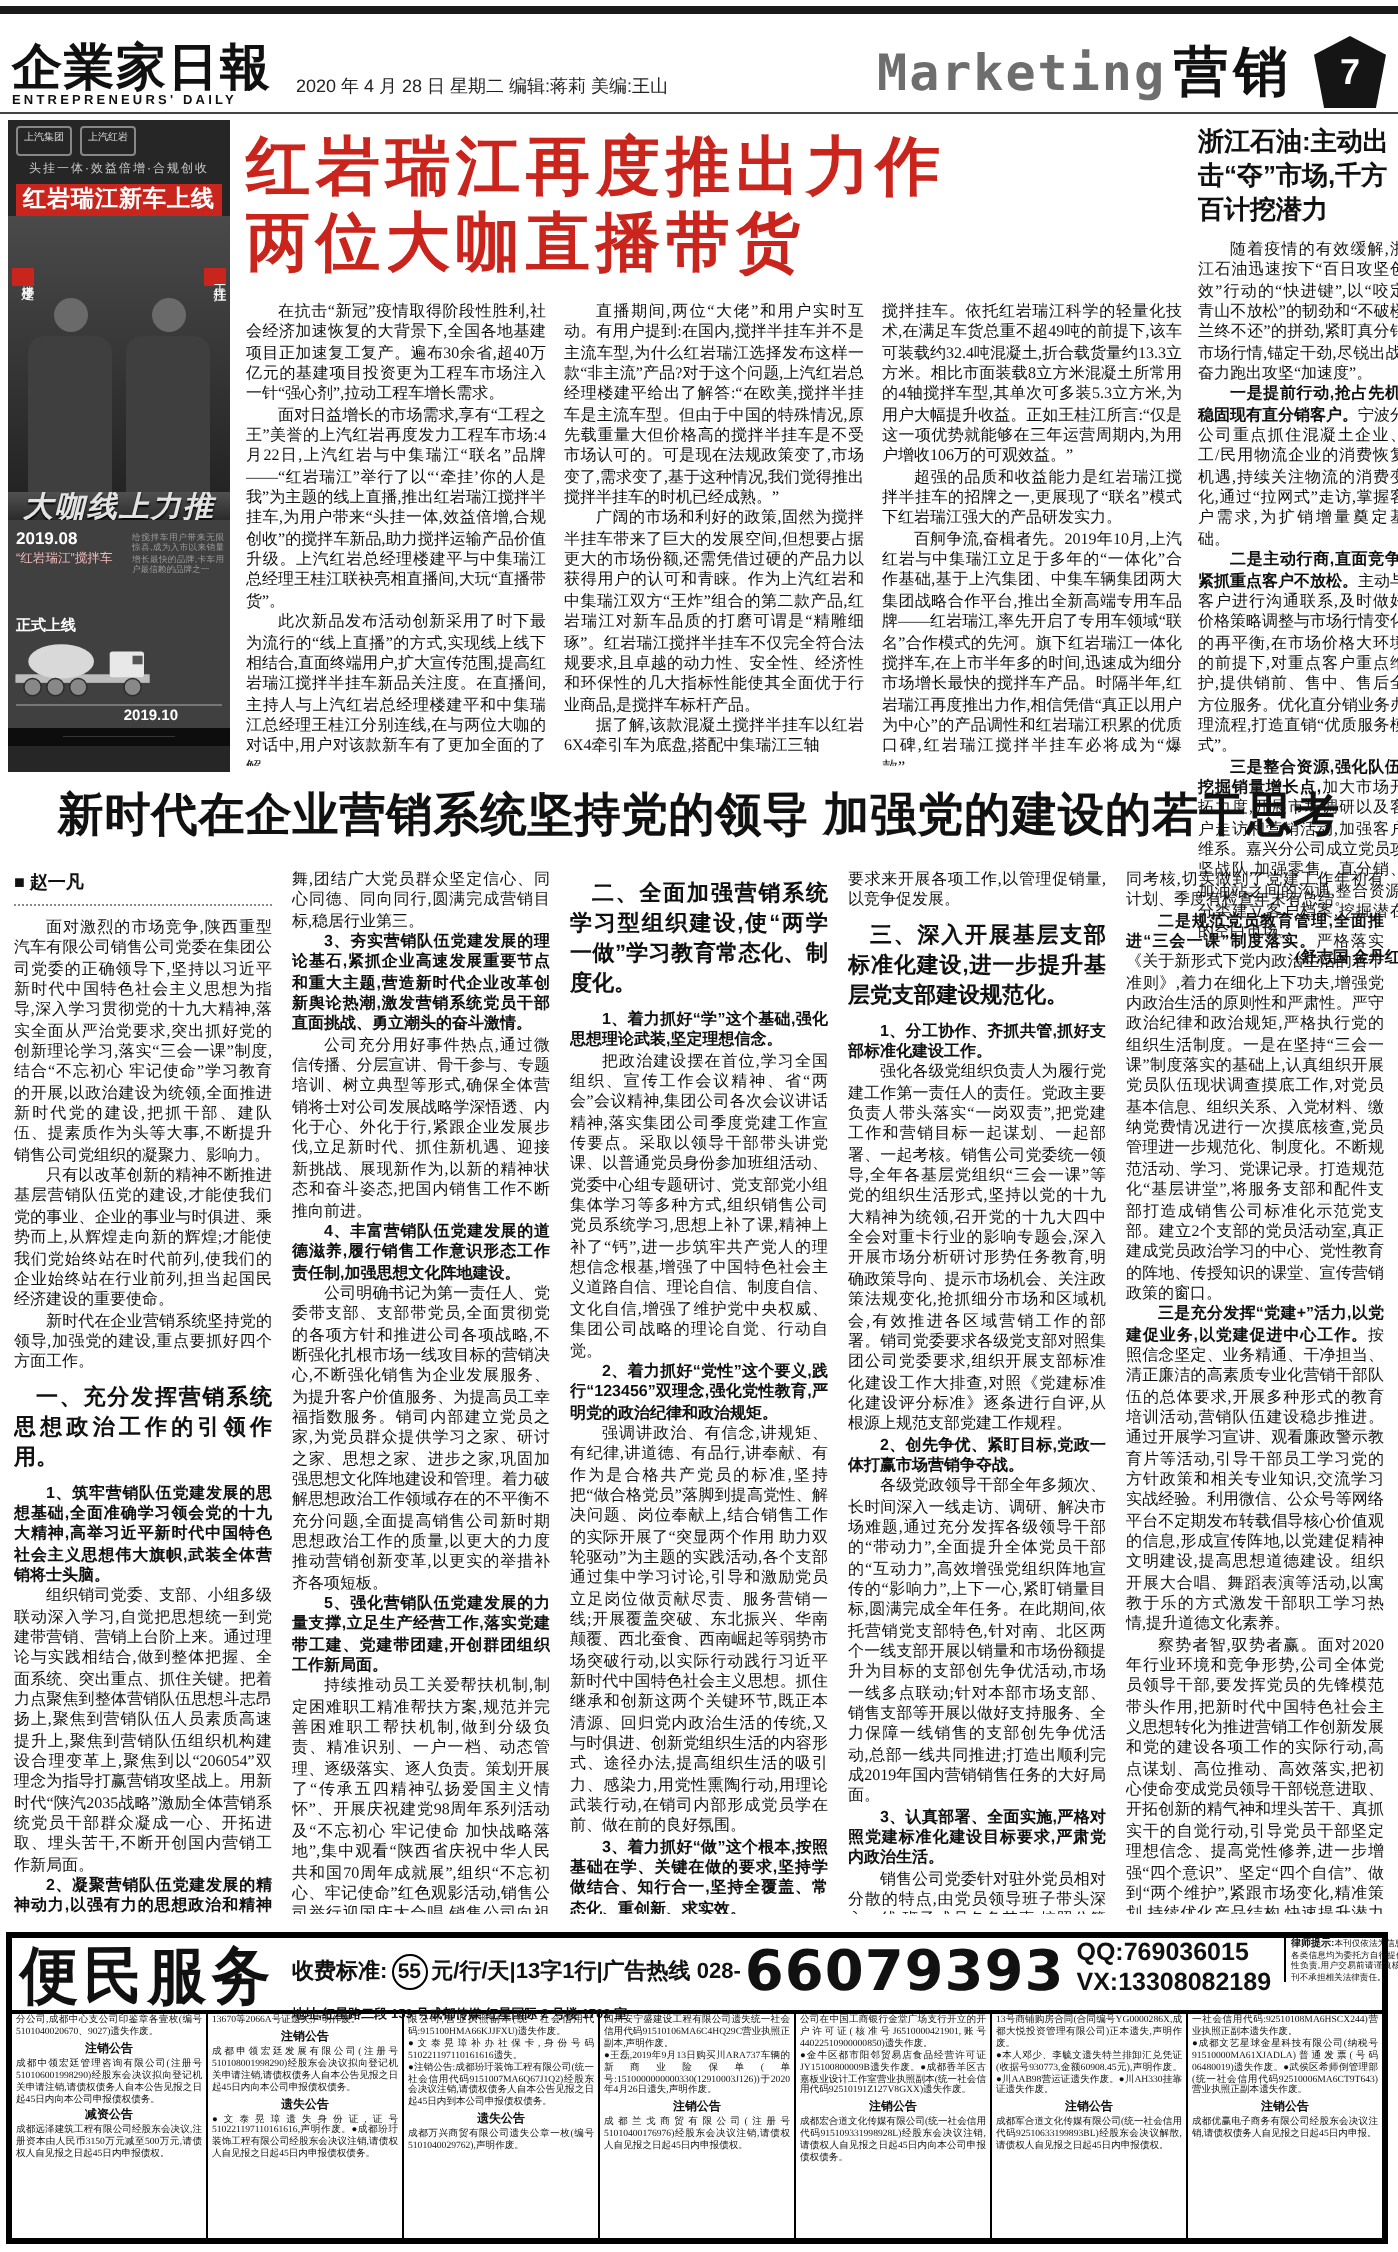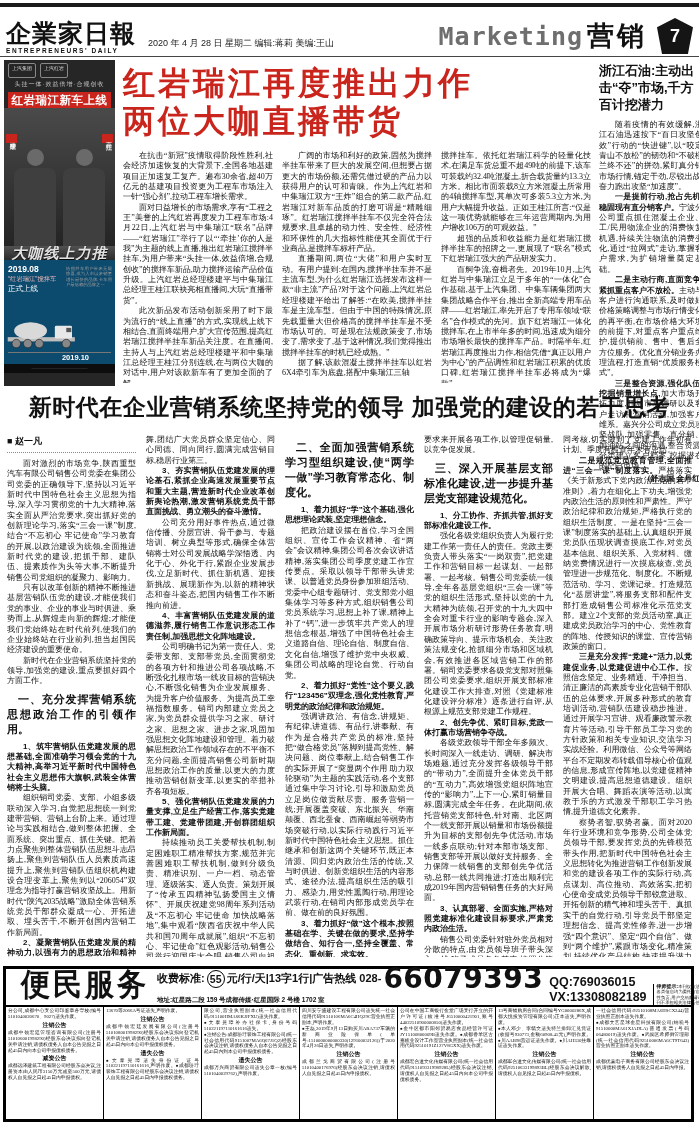--- a/index.html
+++ b/index.html
@@ -35,24 +35,24 @@
   .sil{position:absolute;bottom:0;}
   .sil .head{width:17px;height:17px;border-radius:50%;background:#6a6a6a;margin:0 auto;}
   .sil .body{width:100%;height:78px;background:#3f3f3f;border-radius:8px 8px 0 0;margin-top:2px;}
   .sil-l{left:10px;width:42px;} .sil-r{right:10px;width:42px;}
   .ntag{position:absolute;top:26px;width:11px;padding:3px 0;background:var(--red);color:#fff;
         writing-mode:vertical-rl;font-size:6.5px;text-align:center;letter-spacing:1px;}
   .ntag-l{left:2px;} .ntag-r{right:2px;}
   .p-banner{height:14px;background:linear-gradient(#515151,#2b2b2b);display:flex;align-items:center;justify-content:center;}
   .p-banner span{font-size:15px;font-weight:900;font-style:italic;color:#e2e2e2;letter-spacing:1px;
                  text-shadow:0 1px 1px #000;}
-  .p-timeline{position:relative;height:104px;background:#0c4a6e;color:#ddd;padding:4px 4px 0;box-sizing:border-box;}
+  .p-timeline{position:relative;height:104px;background:#404040;color:#ddd;padding:4px 4px 0;box-sizing:border-box;}
   .t-date{font-weight:900;font-size:8.5px;color:#fff;}
   .t-tag{font-size:6.3px;color:#f1bcbc;margin-top:1px;}
-  .t-sub{font-size:7.5px;font-weight:400;color:#fff;}
+  .t-sub{font-size:7.5px;font-weight:700;color:#fff;margin-top:24px;}
   .t-note{position:absolute;right:3px;top:6px;width:46px;font-size:4.3px;line-height:5.4px;color:#9a9a9a;text-align:justify;}
   .t-truck{position:absolute;left:2px;bottom:14px;}
   .t-line{position:absolute;left:4px;right:4px;bottom:11px;height:1px;background:#777;}
   .t-date2{position:absolute;right:26px;bottom:2px;font-size:7.5px;font-weight:900;color:#fff;}
   .p-foot{height:9px;background:#0d0d0d;font-size:3.5px;color:#666;text-align:center;line-height:9px;overflow:hidden;}
   
   .lead-article{width:468px;margin:0 8px;flex:none;}
   .lead-title{margin:4px 0 0;color:var(--red);font-family:"Liberation Sans",sans-serif;
               font-weight:900;font-size:32px;line-height:38px;letter-spacing:3px;}
   .lead-cols{display:flex;gap:9px;margin-top:11px;height:232px;overflow:hidden;}
@@ -72,21 +72,21 @@
   .main-article{position:absolute;top:392px;left:0;width:699px;}
   .main-title{font-family:"Liberation Sans",sans-serif;font-weight:900;font-size:23px;letter-spacing:0.5px;
               text-align:center;margin:0 0 12px;}
   .main-cols{display:flex;gap:10px;padding:0 7px;height:522px;overflow:hidden;}
   .mcol{flex:1;overflow:hidden;}
   .byline{font-family:"Liberation Sans",sans-serif;font-weight:bold;font-size:9px;
           padding-bottom:4px;border-bottom:1px dotted #888;margin-bottom:6px;}
   
   .services{position:absolute;top:966px;left:3px;width:691px;height:156px;border:3px solid #000;
             box-sizing:border-box;background:#fff;font-family:"Liberation Sans",sans-serif;}
-  .svc-head{height:36px;display:flex;align-items:flex-end;border-bottom:2.5px solid #000;padding:0 15px;}
+  .svc-head{height:36px;display:flex;align-items:flex-start;border-bottom:2.5px solid #000;padding:0 4px;}
   .svc-title{font-size:29px;font-weight:900;letter-spacing:3px;white-space:nowrap;transform:scaleY(1.08);}
   .svc-mid{margin-left:8px;}
   .svc-feeline{display:flex;align-items:center;white-space:nowrap;font-size:11px;font-weight:900;}
   .fee-circle{width:16px;height:16px;border:1.5px solid #000;border-radius:50%;display:inline-flex;
               align-items:center;justify-content:center;font-size:10.5px;font-weight:900;margin:0 2px;flex:none;}
   .hotline-num{font-family:"DejaVu Sans",sans-serif;font-size:28px;font-weight:900;letter-spacing:0.5px;margin-left:2px;}
   .svc-addr{font-size:6.5px;font-weight:bold;margin-top:1px;}
   .svc-qq{margin-left:6px;font-size:12.5px;font-weight:900;line-height:15px;white-space:nowrap;}
   .svc-notice{margin-left:6px;width:96px;flex:none;border-left:1px solid #000;padding-left:3px;
               font-size:4.3px;line-height:5.2px;text-align:justify;}
@@ -168,22 +168,22 @@
         <span>红岩瑞江再度推出力作</span><br>
         <span>两位大咖直播带货</span>
       </h1>
       <div class="lead-cols">
         <div class="col">
             <p class="para">在抗击“新冠”疫情取得阶段性胜利,社会经济加速恢复的大背景下,全国各地基建项目正加速复工复产。遍布30余省,超40万亿元的基建项目投资更为工程车市场注入一针“强心剂”,拉动工程车增长需求。</p>
             <p class="para">面对日益增长的市场需求,享有“工程之王”美誉的上汽红岩再度发力工程车市场:4月22日,上汽红岩与中集瑞江“联名”品牌——“红岩瑞江”举行了以“‘牵挂’你的人是我”为主题的线上直播,推出红岩瑞江搅拌半挂车,为用户带来“头挂一体,效益倍增,合规创收”的搅拌车新品,助力搅拌运输产品价值升级。上汽红岩总经理楼建平与中集瑞江总经理王桂江联袂亮相直播间,大玩“直播带货”。</p>
             <p class="para">此次新品发布活动创新采用了时下最为流行的“线上直播”的方式,实现线上线下相结合,直面终端用户,扩大宣传范围,提高红岩瑞江搅拌半挂车新品关注度。在直播间,主持人与上汽红岩总经理楼建平和中集瑞江总经理王桂江分别连线,在与两位大咖的对话中,用户对该款新车有了更加全面的了解。</p>
           </div>
         <div class="col">
+            <p class="para">直播期间,两位“大佬”和用户实时互动。有用户提到:在国内,搅拌半挂车并不是主流车型,为什么红岩瑞江选择发布这样一款“非主流”产品?对于这个问题,上汽红岩总经理楼建平给出了解答:“在欧美,搅拌半挂车是主流车型。但由于中国的特殊情况,原先载重量大但价格高的搅拌半挂车是不受市场认可的。可是现在法规政策变了,市场变了,需求变了,基于这种情况,我们觉得推出搅拌半挂车的时机已经成熟。”</p>
             <p class="para">广阔的市场和利好的政策,固然为搅拌半挂车带来了巨大的发展空间,但想要占据更大的市场份额,还需凭借过硬的产品力以获得用户的认可和青睐。作为上汽红岩和中集瑞江双方“王炸”组合的第二款产品,红岩瑞江对新车品质的打磨可谓是“精雕细琢”。红岩瑞江搅拌半挂车不仅完全符合法规要求,且卓越的动力性、安全性、经济性和环保性的几大指标性能使其全面优于行业商品,是搅拌车标杆产品。</p>
-            <p class="para">直播期间,两位“大佬”和用户实时互动。有用户提到:在国内,搅拌半挂车并不是主流车型,为什么红岩瑞江选择发布这样一款“非主流”产品?对于这个问题,上汽红岩总经理楼建平给出了解答:“在欧美,搅拌半挂车是主流车型。但由于中国的特殊情况,原先载重量大但价格高的搅拌半挂车是不受市场认可的。可是现在法规政策变了,市场变了,需求变了,基于这种情况,我们觉得推出搅拌半挂车的时机已经成熟。”</p>
             <p class="para">据了解,该款混凝土搅拌半挂车以红岩6X4牵引车为底盘,搭配中集瑞江三轴</p>
           </div>
         <div class="col">
             <p class="para ni">搅拌挂车。依托红岩瑞江科学的轻量化技术,在满足车货总重不超49吨的前提下,该车可装载约32.4吨混凝土,折合载货量约13.3立方米。相比市面装载8立方米混凝土所常用的4轴搅拌车型,其单次可多装5.3立方米,为用户大幅提升收益。正如王桂江所言:“仅是这一项优势就能够在三年运营周期内,为用户增收106万的可观效益。”</p>
             <p class="para">超强的品质和收益能力是红岩瑞江搅拌半挂车的招牌之一,更展现了“联名”模式下红岩瑞江强大的产品研发实力。</p>
             <p class="para">百舸争流,奋楫者先。2019年10月,上汽红岩与中集瑞江立足于多年的“一体化”合作基础,基于上汽集团、中集车辆集团两大集团战略合作平台,推出全新高端专用车品牌——红岩瑞江,率先开启了专用车领域“联名”合作模式的先河。旗下红岩瑞江一体化搅拌车,在上市半年多的时间,迅速成为细分市场增长最快的搅拌车产品。时隔半年,红岩瑞江再度推出力作,相信凭借“真正以用户为中心”的产品调性和红岩瑞江积累的优质口碑,红岩瑞江搅拌半挂车必将成为“爆款”。</p>
           </div>
       </div>
     </div>
 

